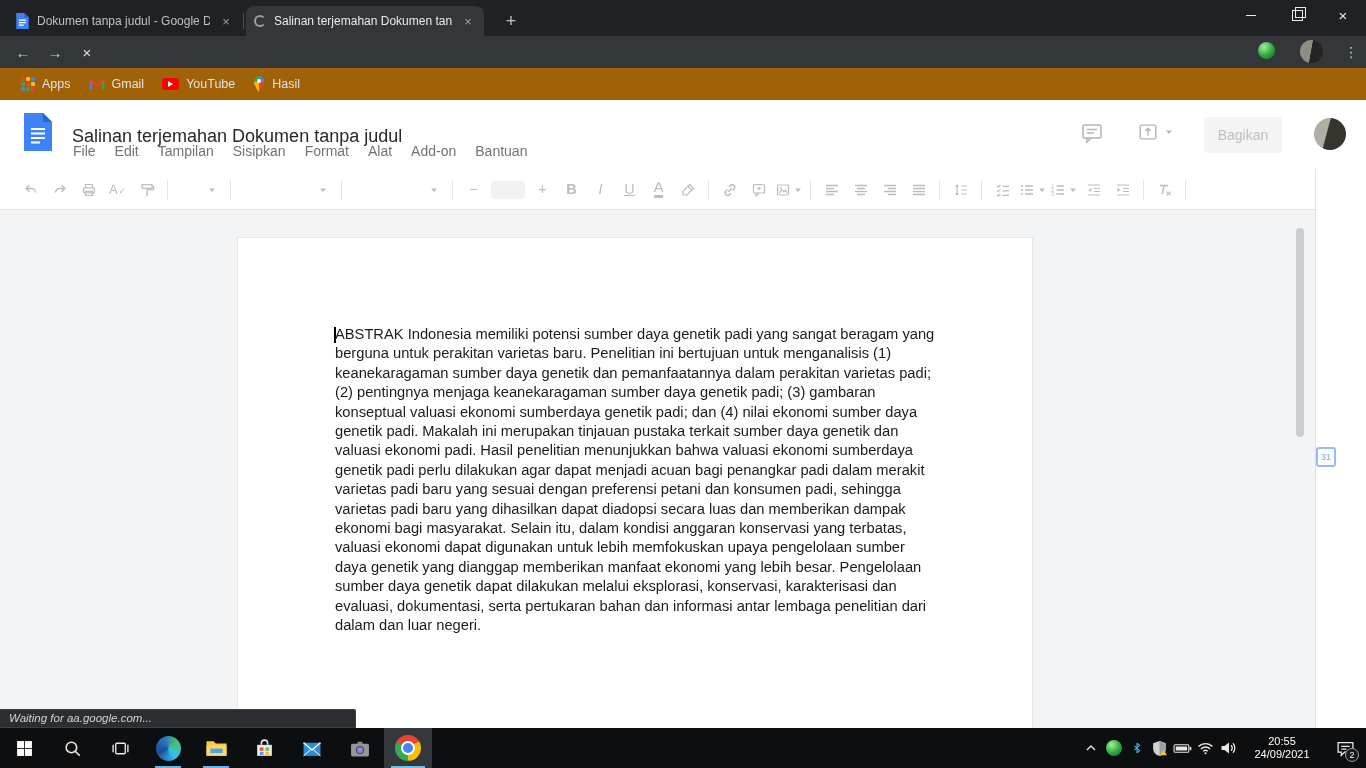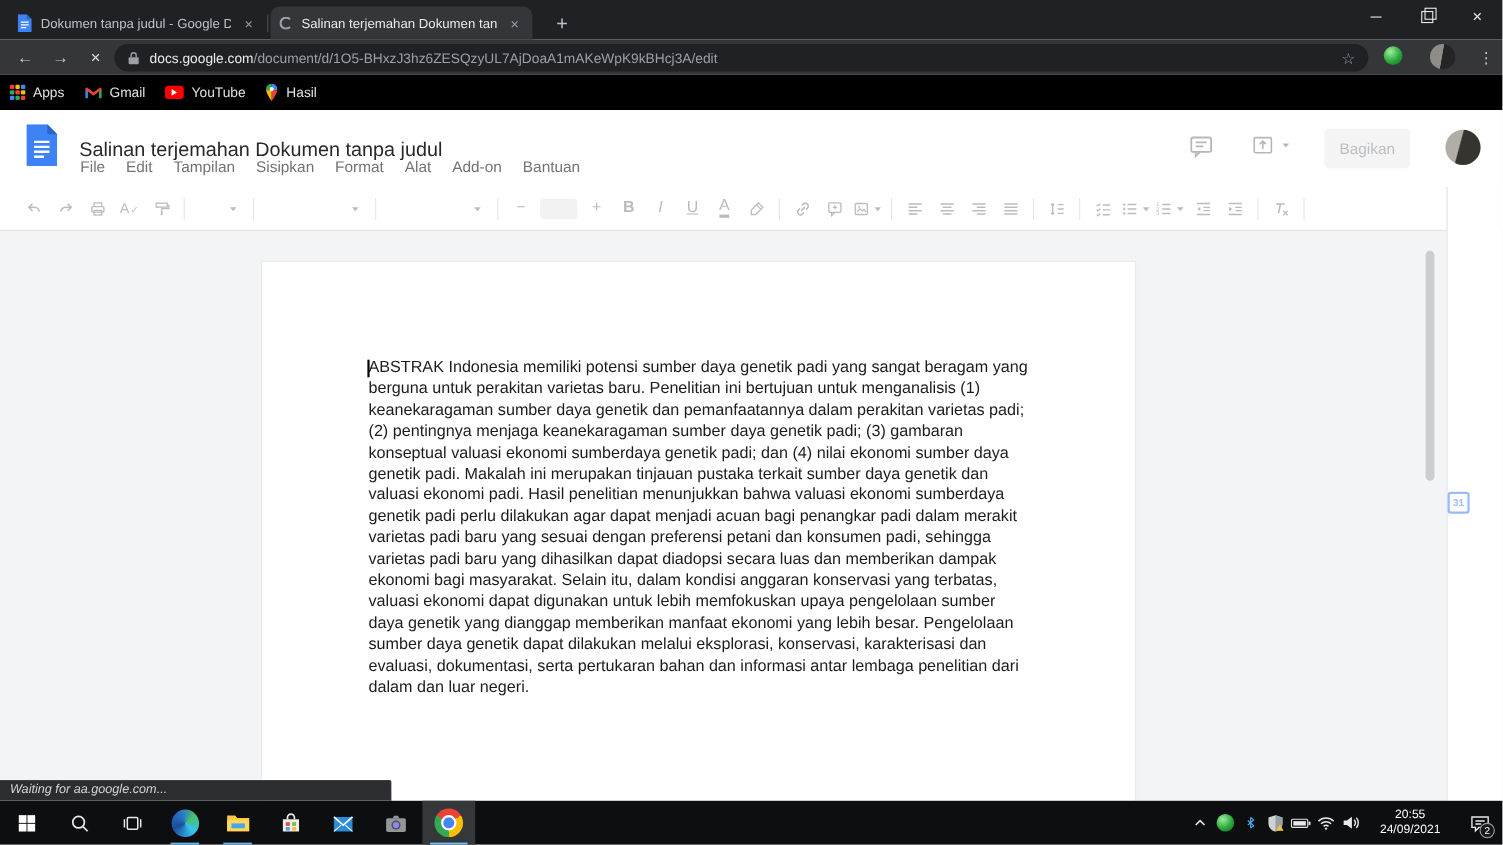--- a/index.html
+++ b/index.html
@@ -29,21 +29,21 @@
   .omnibox{position:absolute;left:104px;top:4px;width:1140px;height:25px;background:#202124;border-radius:13px;display:flex;align-items:center;padding:0 12px;box-sizing:border-box;}
   .omni-url{flex:1;font-size:12.5px;white-space:nowrap;overflow:hidden;margin-left:9px;}
   .omni-host{color:#e8eaed;}
   .omni-path{color:#9aa0a6;}
   .omni-star{color:#9aa0a6;font-size:14px;margin-left:8px;}
   .ext-ic{position:absolute;left:1258px;top:6px;}
   .idm-ball{width:17px;height:17px;border-radius:50%;background:radial-gradient(circle at 35% 30%,#9df09a,#2aa63a 55%,#0b6f1f);display:block;}
   .nav-avatar{position:absolute;left:1300px;top:4px;width:23px;height:23px;border-radius:50%;background:linear-gradient(100deg,#8d8c85 47%,#242424 49%);}
   .nav-dots{position:absolute;left:1340px;top:3px;width:22px;height:26px;display:flex;align-items:center;justify-content:center;color:#c7cacd;font-size:14px;letter-spacing:0;}
 
-  .bookmarks{position:absolute;left:0;top:68px;width:1366px;height:32px;background:#000000;display:flex;align-items:center;padding-left:0;box-sizing:border-box;}
+  .bookmarks{position:absolute;left:0;top:68px;width:1366px;height:32px;background:#a16207;display:flex;align-items:center;padding-left:12px;box-sizing:border-box;}
   .bm-item{display:flex;align-items:center;gap:7px;padding:3px 9px;border-radius:4px;color:#e0e2e5;font-size:12.5px;}
   .apps-grid{display:grid;grid-template-columns:repeat(3,4px);grid-auto-rows:4px;gap:1px;}
   .apps-grid i{display:block;border-radius:1px;}
   .yt{width:17px;height:12px;border-radius:3px;background:#f00;display:flex;align-items:center;justify-content:center;}
   .yt i{display:block;width:0;height:0;border-left:5px solid #fff;border-top:3px solid transparent;border-bottom:3px solid transparent;}
 
   
   .docs{position:absolute;left:0;top:100px;width:1366px;height:628px;background:#fff;}
   .docs-icon{position:absolute;left:24px;top:13px;}
   .docs-title{position:absolute;left:72px;top:26px;font-size:18px;color:#26282b;}
@@ -132,30 +132,20 @@
     <span class="wc">
         <span class="wc-close-glyph">×</span>
       </span>
   </div>
 </div>
 
 <div class="navbar">
   <span class="nav-btn" style="left:10px">←</span>
   <span class="nav-btn" style="left:42px">→</span>
   <span class="nav-btn" style="left:74px;color:#dfe1e4">×</span>
-  <div class="omnibox">
-    <span>
-      <svg width="11" height="14" viewBox="0 0 12 14">
-          <rect x="1" y="6" width="10" height="7" rx="1" fill="#9aa0a6"></rect>
-          <path d="M3.5 6 V4 a2.5 2.5 0 0 1 5 0 V6" fill="none" stroke="#9aa0a6" stroke-width="1.4"></path>
-        </svg>
-    </span>
-    <span class="omni-url"><span class="omni-host">docs.google.com</span><span class="omni-path">/document/d/1O5-BHxzJ3hz6ZESQzyUL7AjDoaA1mAKeWpK9kBHcj3A/edit</span></span>
-    <span class="omni-star">☆</span>
-  </div>
   <span class="ext-ic">
       <span class="idm-ball"></span>
     </span>
   <span class="nav-avatar"></span>
   <span class="nav-dots">⋮</span>
 </div>
 
 <div class="bookmarks">
     <span class="bm-item">
       <span>

